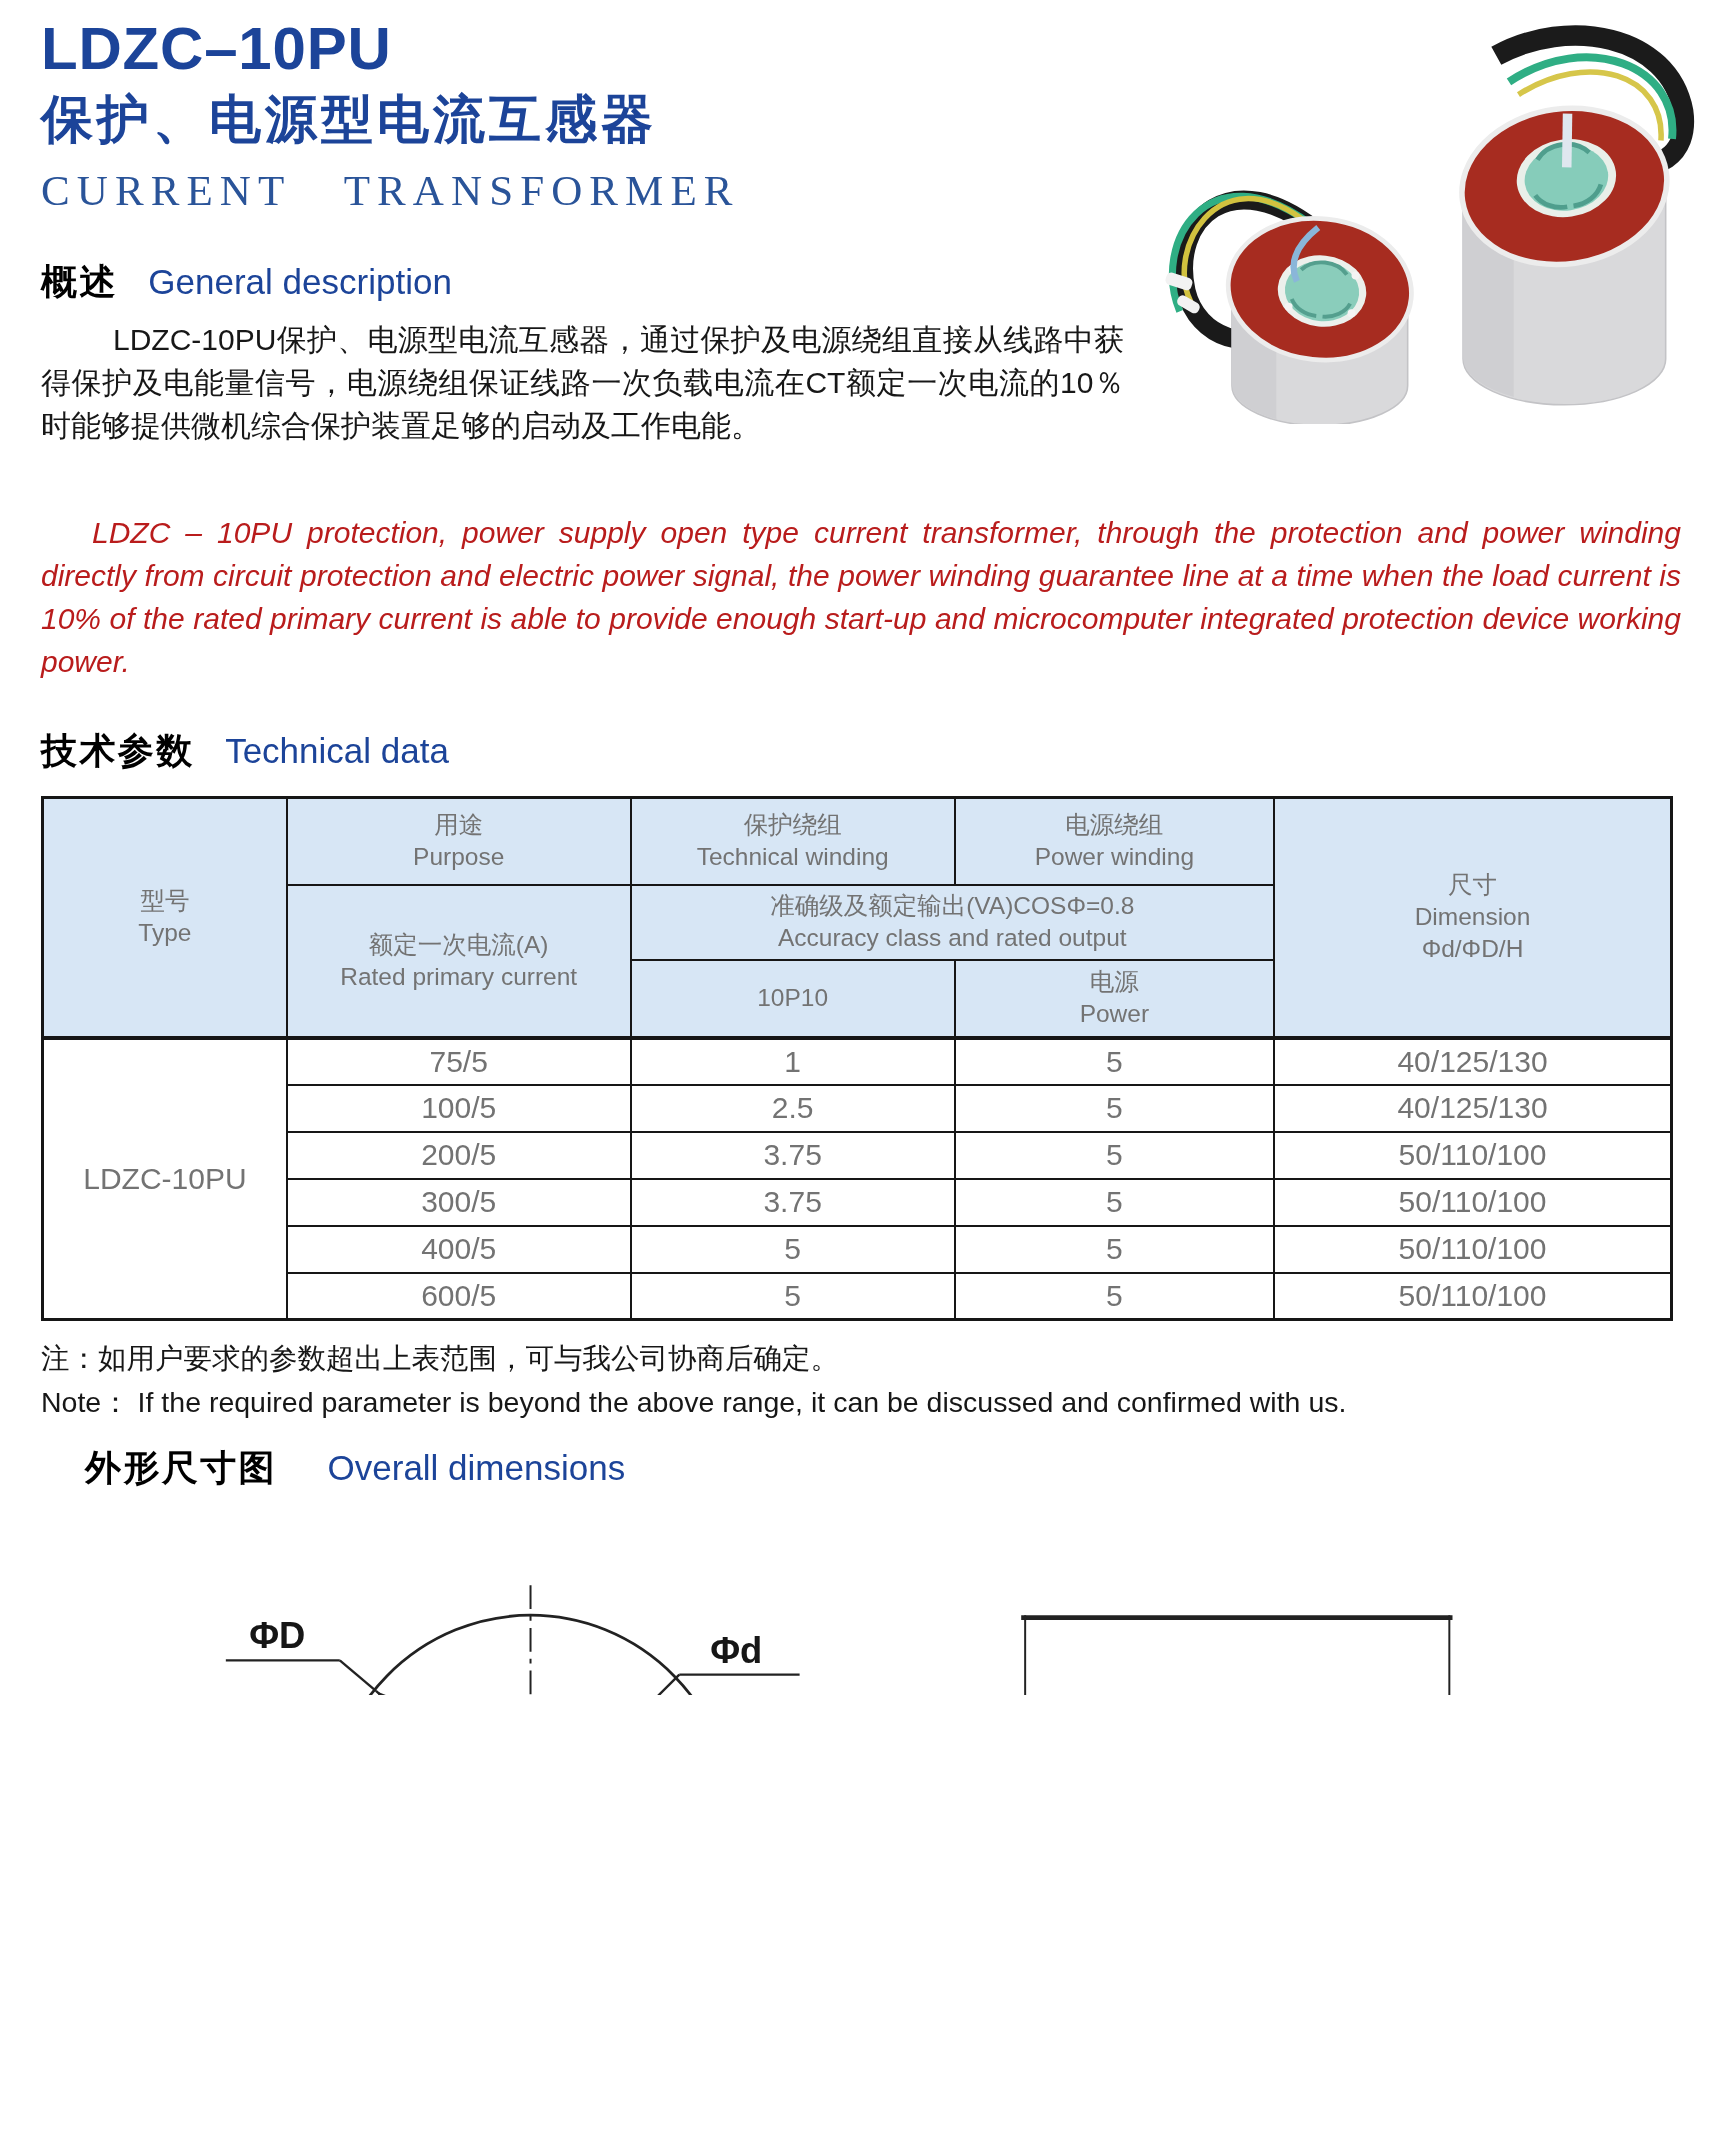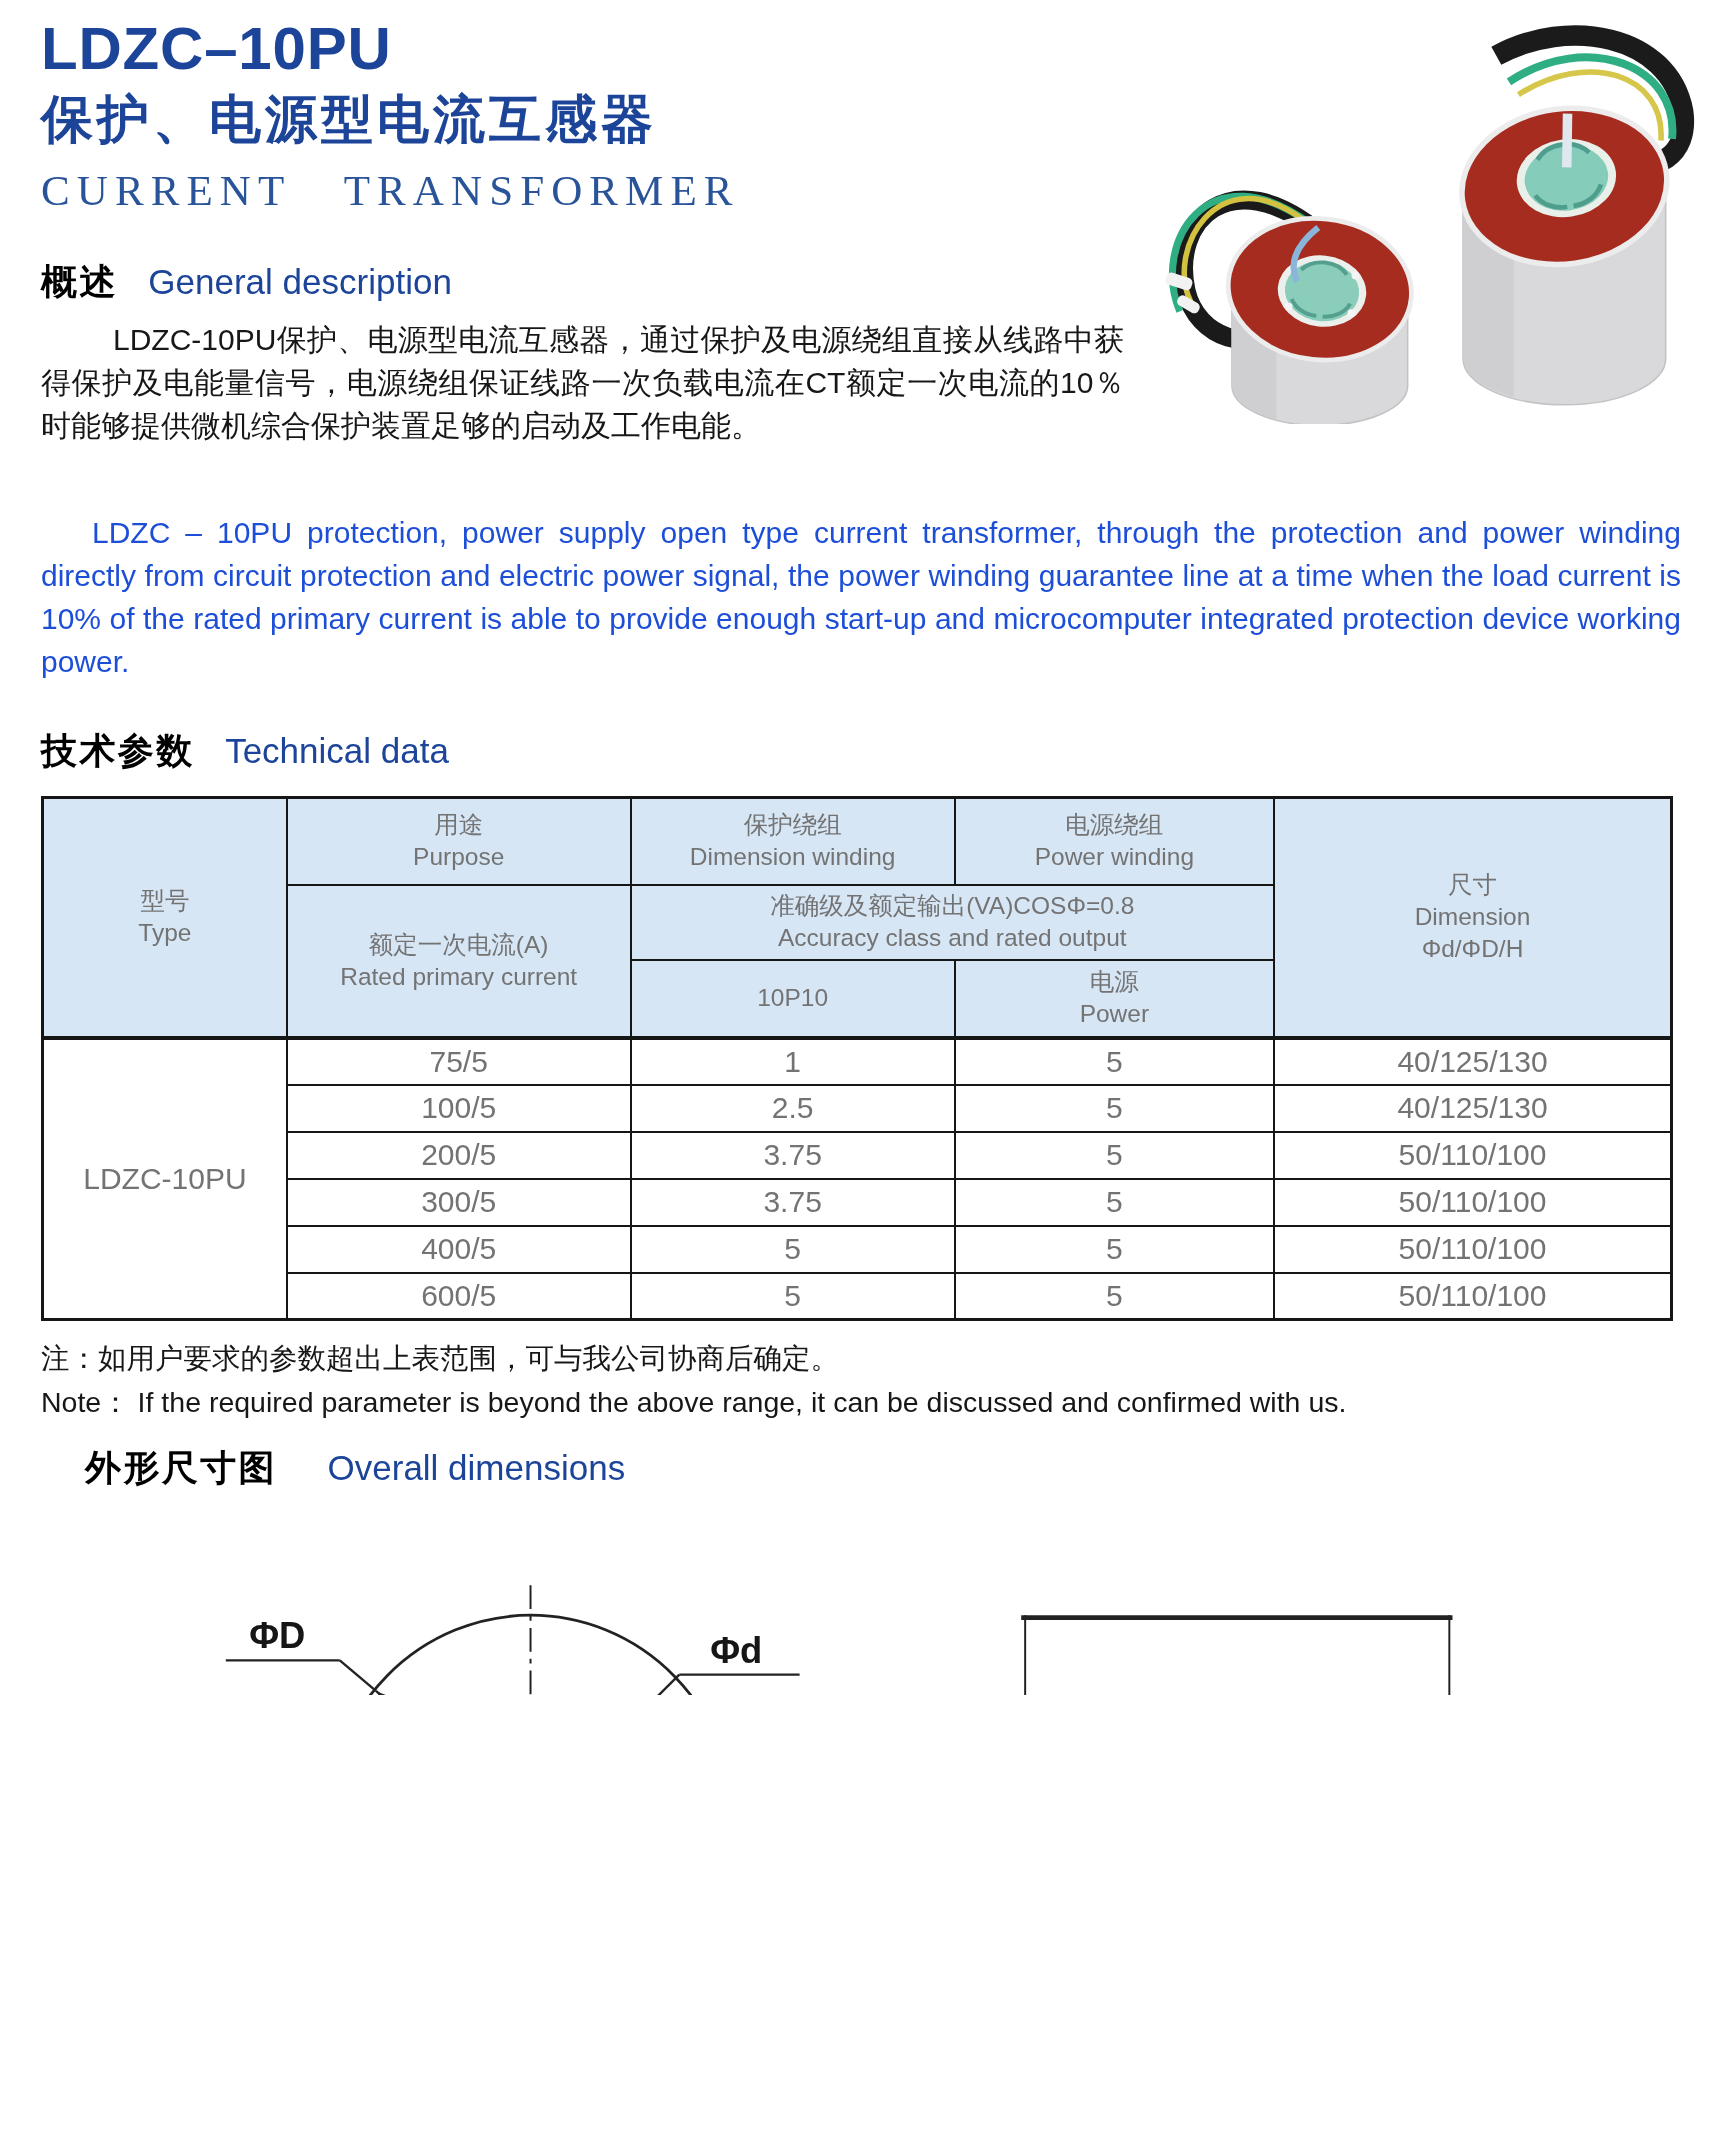--- a/index.html
+++ b/index.html
@@ -11,21 +11,21 @@
   .doc-sub-cn{left:41px;top:85px;font-size:52px;font-weight:bold;color:#1c4499;letter-spacing:4px;}
   .doc-sub-en{left:41px;top:166px;font-size:43px;color:#2a5499;
               font-family:"Liberation Serif","DejaVu Serif",serif;letter-spacing:7.1px;word-spacing:36px;}
   .sec-head{position:absolute;white-space:nowrap;}
   .h-cn{font-size:36px;font-weight:bold;color:#000000;letter-spacing:2.4px;}
   .h-en{font-size:35px;color:#1c4499;margin-left:27px;}
   
   .para-cn{left:41px;top:318px;width:1083px;font-size:30px;line-height:43px;
            text-align:justify;text-indent:2.4em;color:#171717;}
   .para-en{left:41px;top:511px;width:1640px;font-size:30px;line-height:43px;
-           text-align:justify;text-indent:1.7em;color:#1d4ed8;}
+           text-align:justify;text-indent:1.7em;color:#b91c1c;font-style:italic;}
   .note-block{left:41px;top:1336px;font-size:28.5px;line-height:44px;color:#171717;}
   
   table.tech{position:absolute;left:41px;top:796px;width:1632px;border-collapse:collapse;
              table-layout:fixed;border:3.2px solid #161616;}
   table.tech th,table.tech td{border:2.4px solid #161616;text-align:center;vertical-align:middle;
              padding:0;font-weight:normal;color:#737373;}
   table.tech thead th{background:#d7e6f5;font-size:24.5px;line-height:32px;}
   table.tech tbody td{background:#ffffff;font-size:30px;}
   table.tech thead tr:nth-child(1){height:87px;}
   table.tech thead tr:nth-child(2){height:75px;}
@@ -115,21 +115,21 @@
         <th rowspan="3">
           <span class="l2">型号</span>
           <span class="l2">Type</span>
         </th>
         <th>
           <span class="l2">用途</span>
           <span class="l2">Purpose</span>
         </th>
         <th>
           <span class="l2">保护绕组</span>
-          <span class="l2">Dimension winding</span>
+          <span class="l2">Technical winding</span>
         </th>
         <th>
           <span class="l2">电源绕组</span>
           <span class="l2">Power winding</span>
         </th>
         <th rowspan="3">
           <span class="l2">尺寸</span>
           <span class="l2">Dimension</span>
           <span class="l2">Φd/ΦD/H</span>
         </th>

